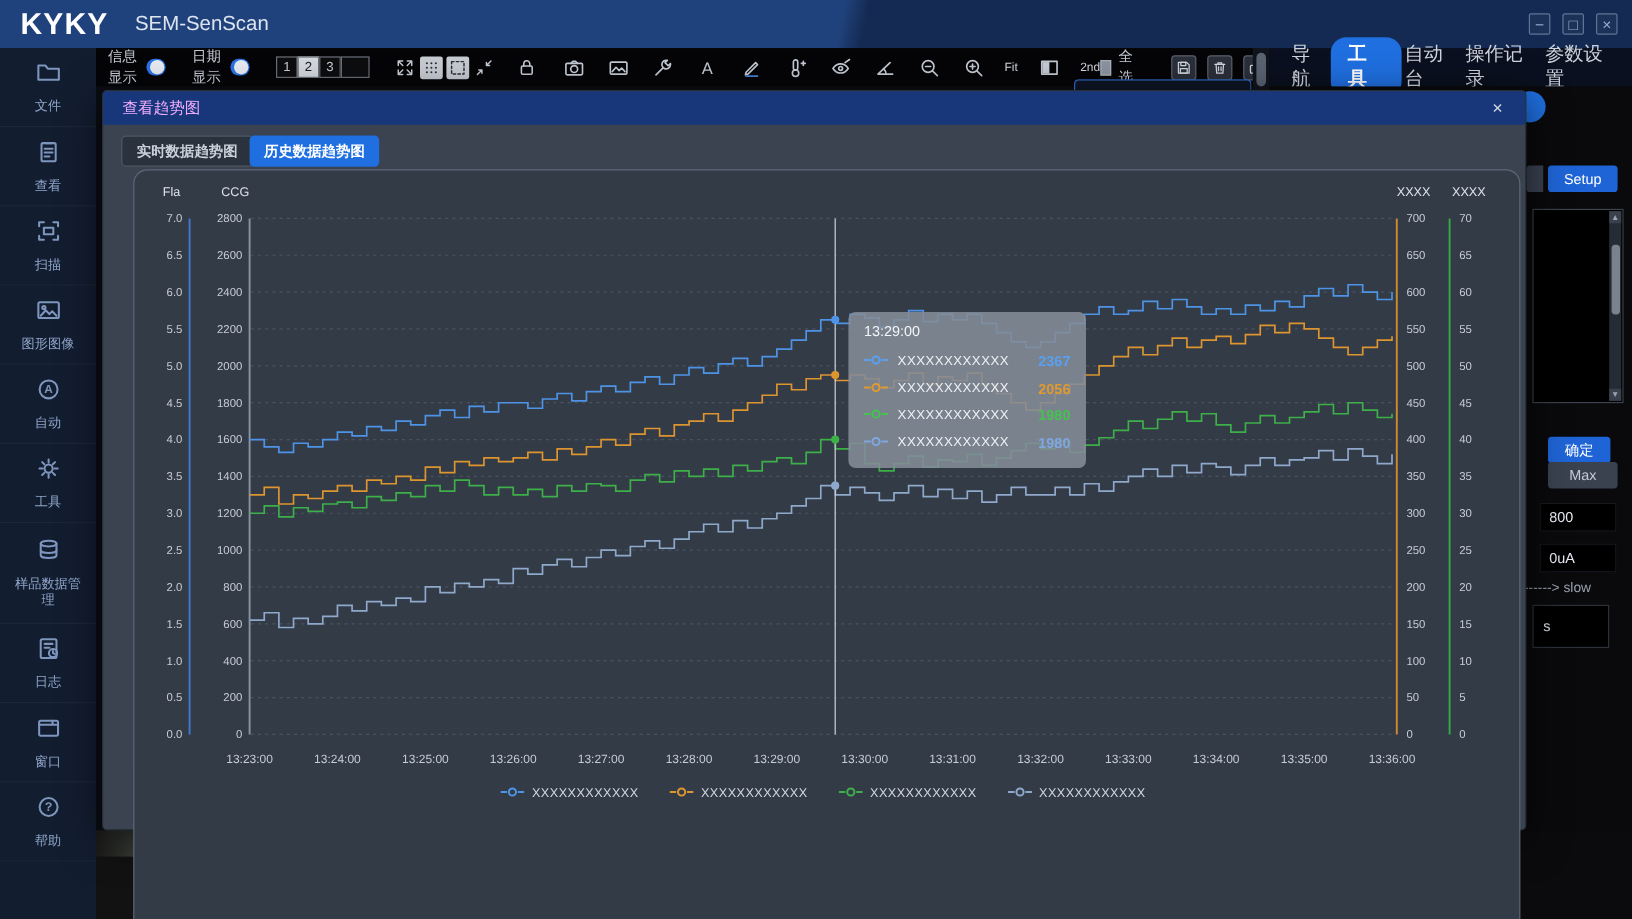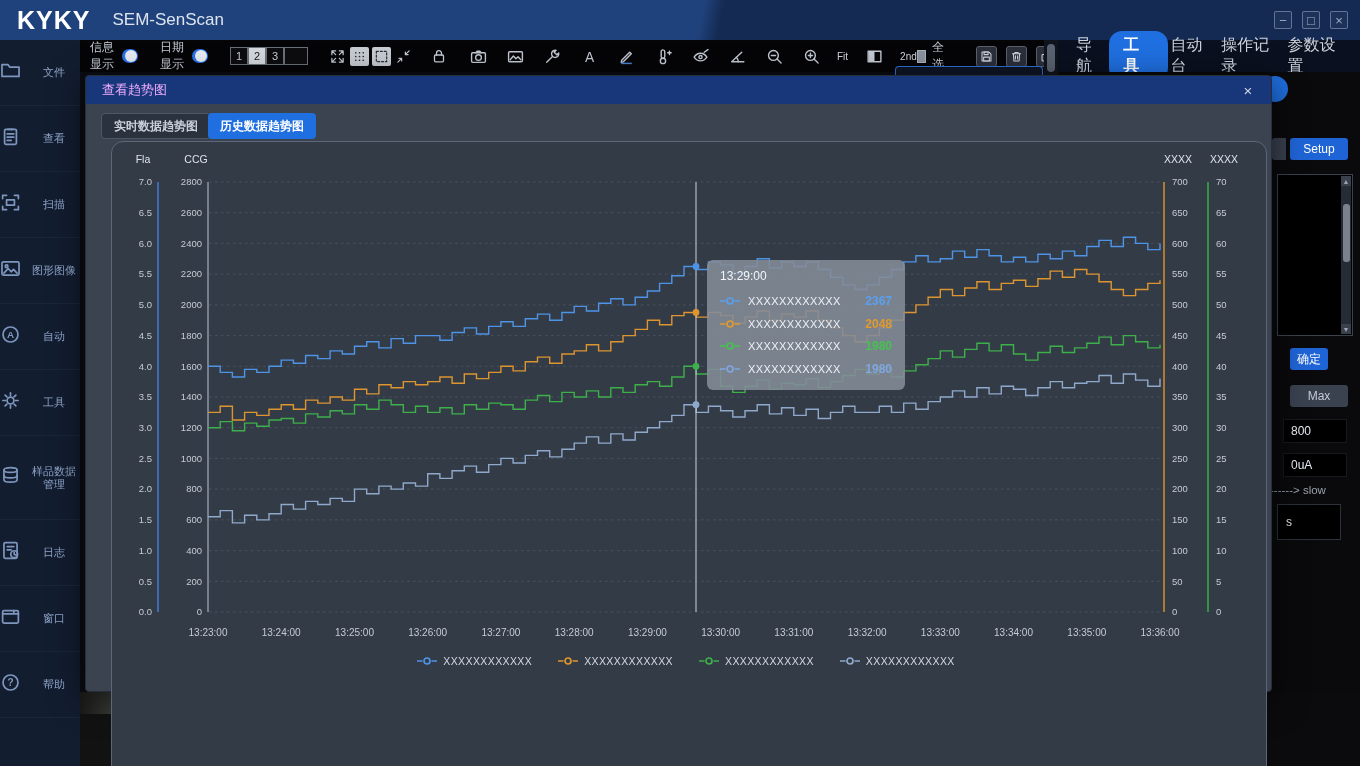--- a/index.html
+++ b/index.html
@@ -9,21 +9,21 @@
 
   
   #titlebar{left:0;top:0;width:1360px;height:40px;background:linear-gradient(102deg,#20427c 0%,#20427c 51.5%,#142a52 53%,#142a52 100%);display:flex;align-items:center;}
   #brand{font-size:25px;font-weight:bold;color:#fff;letter-spacing:1px;margin-left:17px;font-style:normal;}
   #apptitle{font-size:17px;color:#dde4ee;margin-left:22px;}
   #winctrls{position:absolute;right:12px;top:11px;display:flex;gap:10px;}
   .wbtn{width:18px;height:18px;display:flex;align-items:center;justify-content:center;color:#9daccam;color:#9dacca;font-size:13px;border:1px solid rgba(157,172,202,.55);border-radius:2px;background:rgba(255,255,255,.04);cursor:default;}
 
   
   #sidebar{left:0;top:40px;width:80px;height:726px;background:#131d30;display:flex;flex-direction:column;}
-  .side-item{display:flex;flex-direction:row;align-items:center;justify-content:center;gap:7px;height:66px;border-bottom:1px solid rgba(143,165,201,.07);}
+  .side-item{display:flex;flex-direction:column;align-items:center;justify-content:center;gap:7px;height:66px;border-bottom:1px solid rgba(143,165,201,.07);}
   .side-item.tall{height:84px;}
   .side-label{font-size:11px;color:#8fa5c9;text-align:center;line-height:13px;width:58px;}
 
   
   #toolbar{left:80px;top:40px;width:964px;height:32px;background:#050507;display:flex;align-items:center;padding:16px 10px;}
   .tb-label{font-size:12px;color:#c6ccd6;}
   .toggle{width:30px;height:14px;border-radius:7px;background:#2a72e8;position:relative;margin-left:6px;}
   .toggle .knob{position:absolute;right:1px;top:1px;width:12px;height:12px;border-radius:50%;background:#e8ecf2;}
   .tgroup{display:flex;align-items:center;margin-right:22px;}
   .quad{display:flex;margin-right:20px;}
@@ -363,21 +363,21 @@
   <div class="bluecircle abs"></div>
   <div class="abs btn-gray" style="left:1272px;top:138px;width:14px;height:22px;border-radius:3px 0 0 3px;"></div>
   <div class="abs btn-blue" style="left:1290px;top:138px;width:58px;height:22px;">Setup</div>
   <div id="listbox" class="abs">
     <div class="sb">
       <div class="ar" style="top:0;">▲</div>
       <div class="th"></div>
       <div class="ar" style="bottom:0;">▼</div>
     </div>
   </div>
-  <div class="abs btn-blue" style="left:1290px;top:348px;width:38px;height:22px;">确定</div>
+  <div class="abs btn-blue" style="left:1290px;top:364px;width:52px;height:22px;">确定</div>
   <div class="abs btn-gray" style="left:1290px;top:385px;width:58px;height:22px;">Max</div>
   <div class="abs blackfield" style="left:1283px;top:419px;width:64px;height:24px;">800</div>
   <div class="abs blackfield" style="left:1283px;top:453px;width:64px;height:24px;">0uA</div>
   <div id="slowhint" class="abs">------&gt; slow</div>
   <div id="sbox" class="abs">s</div>
 
   <div id="stripphoto" class="abs"></div>
   <div id="stripblack" class="abs"></div>
   <div id="thumbtab" class="abs"></div>
   <div id="semthumb" class="abs"></div>
@@ -509,21 +509,21 @@
                 </svg></span>
               <span class="tt-label">XXXXXXXXXXXX</span>
               <span class="tt-val" style="color: rgb(90, 160, 240);">2367</span>
             </div>
             <div class="tt-row">
               <span><svg width="20" height="10" viewBox="0 0 20 10">
                   <path d="M0 5h5.5M14.5 5h5.5" stroke="#e09a2f" stroke-width="1.7"></path>
                   <circle cx="10" cy="5" r="3" fill="none" stroke="#e09a2f" stroke-width="1.7"></circle>
                 </svg></span>
               <span class="tt-label">XXXXXXXXXXXX</span>
-              <span class="tt-val" style="color: rgb(224, 154, 47);">2048</span>
+              <span class="tt-val" style="color: rgb(224, 154, 47);">2056</span>
             </div>
             <div class="tt-row">
               <span><svg width="20" height="10" viewBox="0 0 20 10">
                   <path d="M0 5h5.5M14.5 5h5.5" stroke="#45c24f" stroke-width="1.7"></path>
                   <circle cx="10" cy="5" r="3" fill="none" stroke="#45c24f" stroke-width="1.7"></circle>
                 </svg></span>
               <span class="tt-label">XXXXXXXXXXXX</span>
               <span class="tt-val" style="color: rgb(69, 194, 79);">1980</span>
             </div>
             <div class="tt-row">

